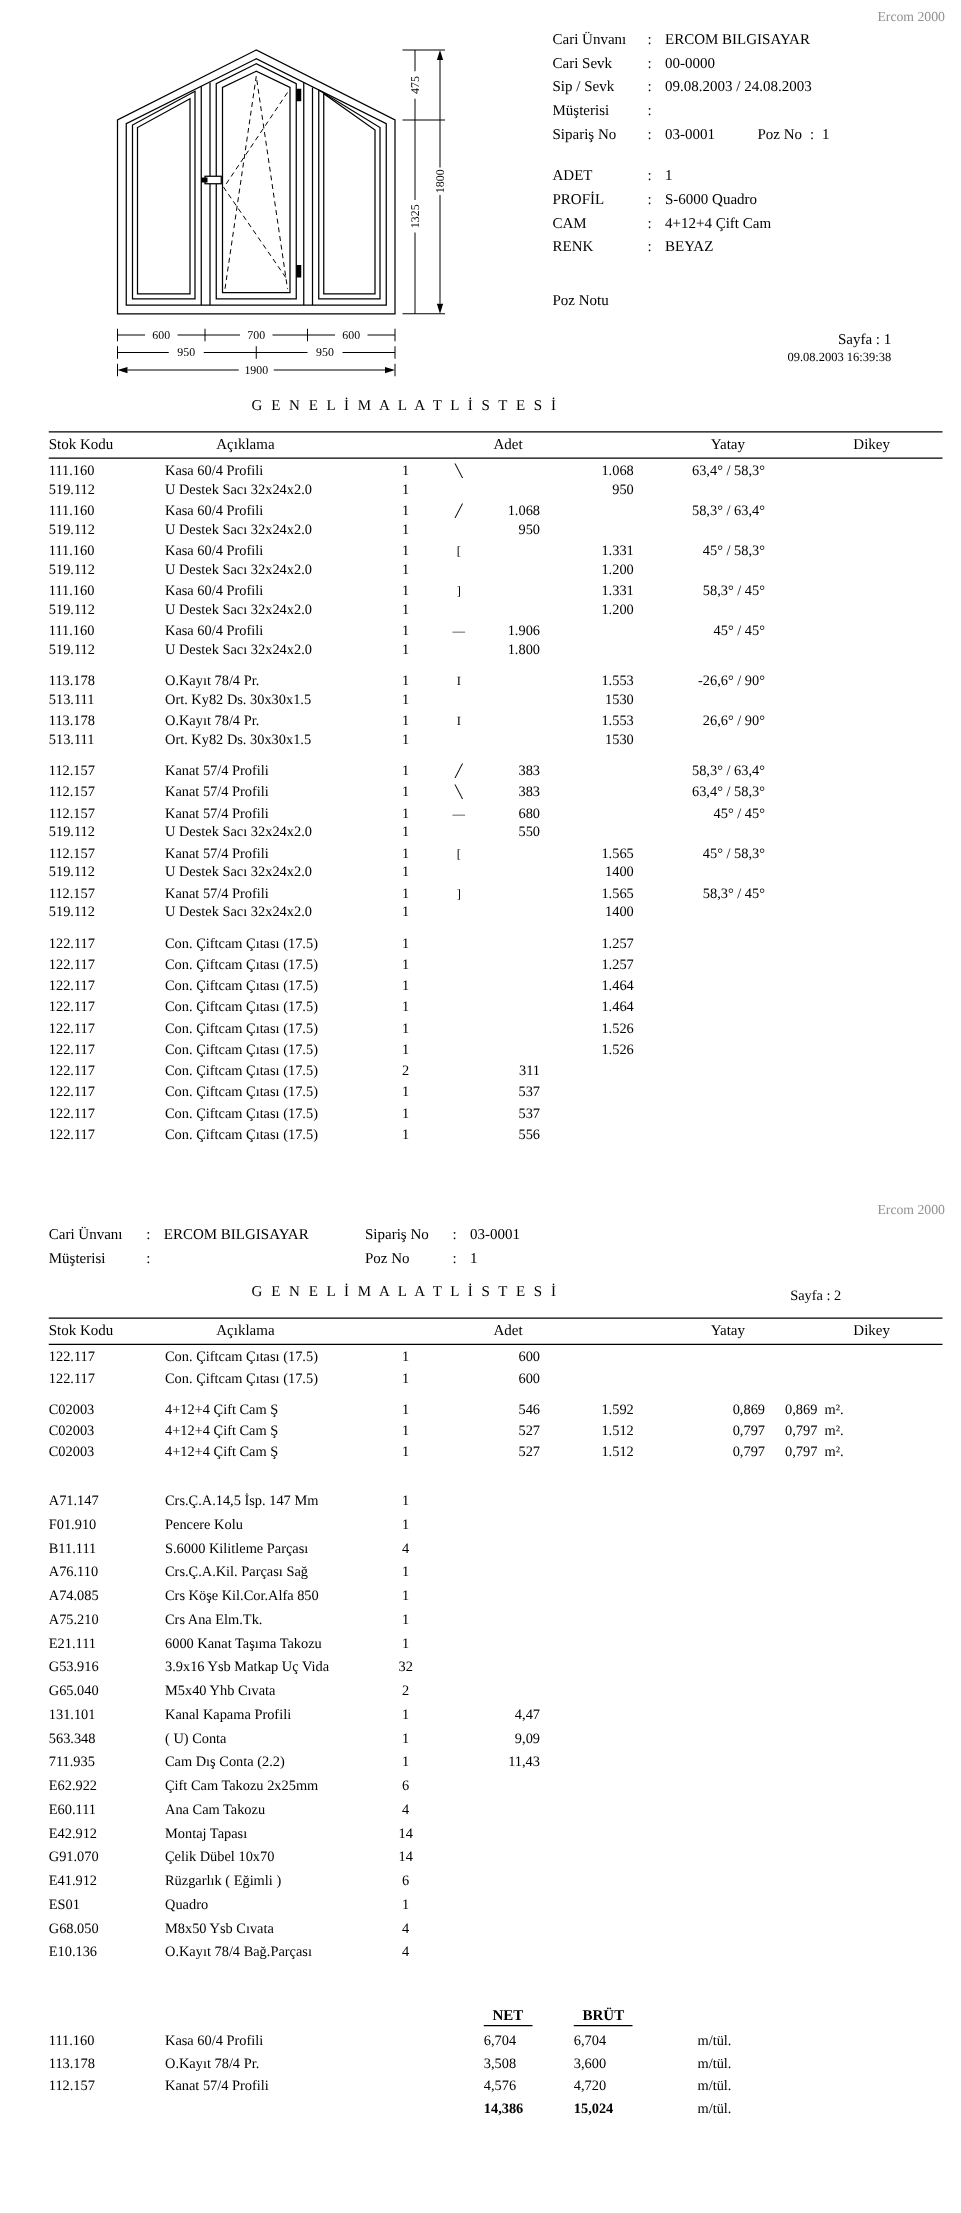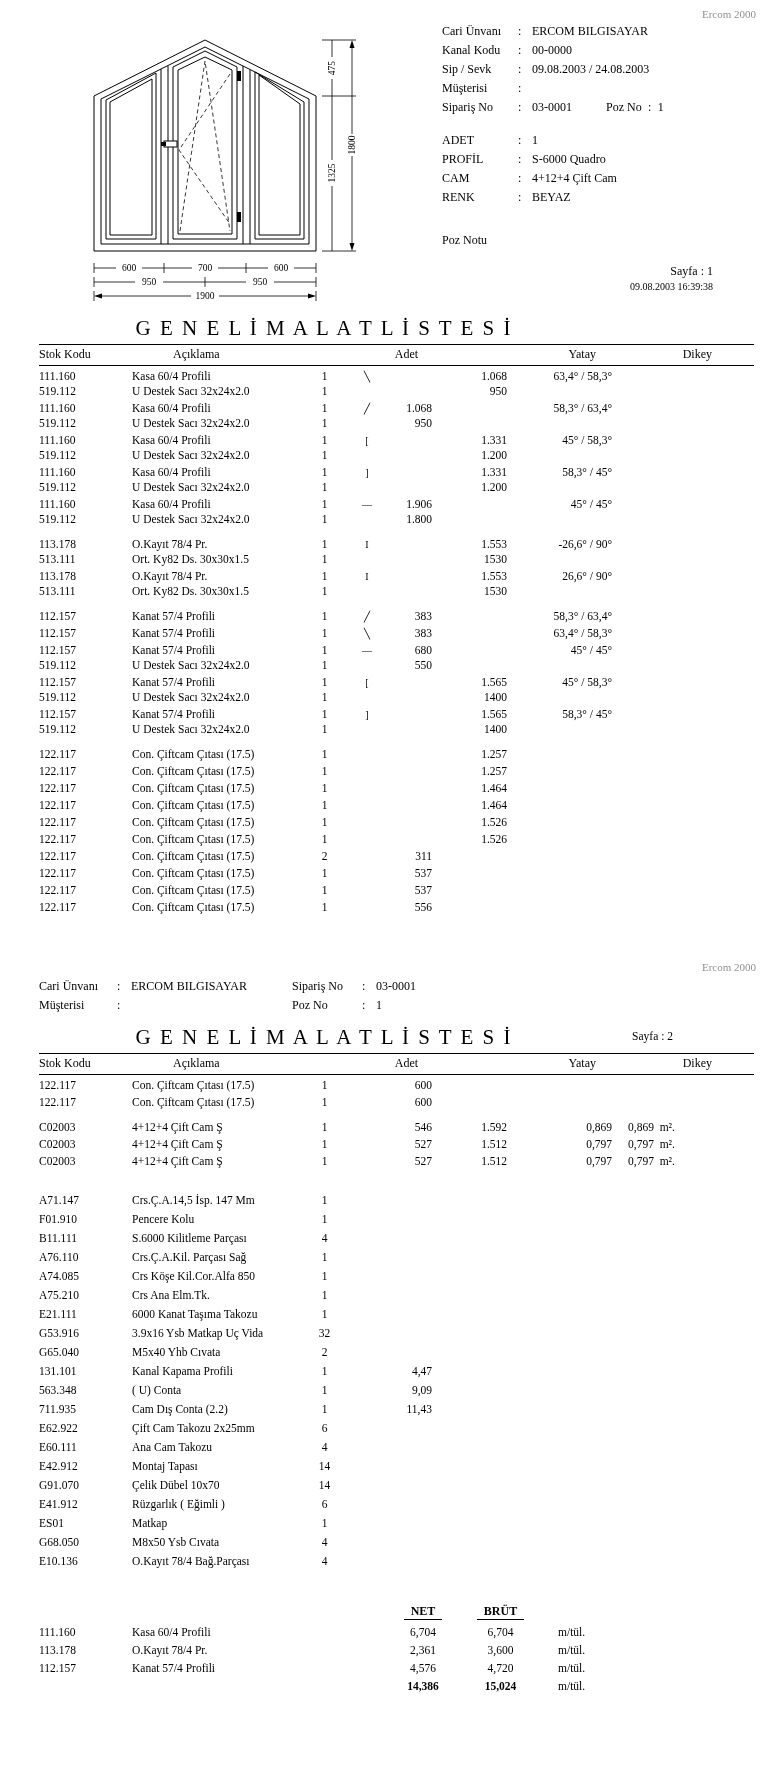--- a/index.html
+++ b/index.html
@@ -14,33 +14,33 @@
   .ilabel{width:76px;flex:none;}
   .icolon{width:14px;flex:none;}
   .ivalue{white-space:pre;}
   .pozno{margin-left:34px;display:flex;}
   .blk2{margin-top:14px;}
   .poznotu{margin-top:24px;}
   .sayfa-block{margin-top:16px;text-align:right;padding-right:58px;}
   .sayfa-line{font-size:12px;}
   .datetime{font-size:10px;margin-top:2px;}
   .title-row{position:relative;margin-top:8px;height:24px;}
-  .gtitle{width:624px;text-align:center;font-size:21px;letter-spacing:2px;}
+  .gtitle{width:624px;text-align:center;font-size:12px;letter-spacing:2px;}
   .sayfa2{position:absolute;right:108px;top:5px;font-size:11.5px;letter-spacing:0;}
   .tbl{margin:4px 27px 0 27px;}
   .thead,.trow{display:grid;grid-template-columns:93px 170px 45px 40px 45px 75px 105px 1fr;}
   .thead{border-top:1px solid #000;border-bottom:1px solid #000;padding:2px 0 3px;font-size:12px;margin-bottom:3px;gap:41px;}
   .trow{line-height:15px;}
   .sp-g{margin-top:2px;} .sp-G{margin-top:10px;} .sp-h{margin-top:4px;} .sp-H{margin-top:24px;}
   .h-adet{text-align:center;} .h-yatay,.h-dikey{text-align:right;} .h-kacisi{text-align:center;}
   .c-adet{text-align:center;} .c-shape{text-align:center;font-size:10px;line-height:15px;}
   .c-yatay,.c-dikey,.c-kacisi{text-align:right;} .c-extra{padding-left:16px;white-space:pre;}
   .summary{margin:34px 27px 0 27px;}
   .srow{display:grid;grid-template-columns:93px 255px 72px 83px 1fr;line-height:16px;margin-top:2px;}
-  .s-net,.s-brut{text-align:center;} .s-unit{padding-left:16px;}
+  .s-net,.s-brut{text-align:left;} .s-unit{padding-left:16px;}
   .sum-head{margin-bottom:4px;}
   .ulab{display:inline-block;font-weight:bold;border-bottom:1.5px solid #000;padding:0 7px;font-size:12px;}
   .total .s-net,.total .s-brut{font-weight:bold;}
   .p2head{display:flex;padding:0 27px;margin-top:6px;font-size:12px;}
   .p2c1{width:253px;flex:none;}
   .p2c2{flex:1;}
   .p2row{display:flex;height:19px;}
   .p2l1{width:78px;flex:none;} .p2l2{width:70px;flex:none;}
   svg text{font-family:"Liberation Serif",serif;}
 </style>
@@ -109,21 +109,21 @@
       </svg>
     </div>
 
     <div class="info">
       <div class="irow">
         <span class="ilabel">Cari Ünvanı</span>
         <span class="icolon">:</span>
         <span class="ivalue">ERCOM BILGISAYAR</span>
       </div>
       <div class="irow">
-        <span class="ilabel">Kanal Kodu</span>
+        <span class="ilabel">Cari Sevk</span>
         <span class="icolon">:</span>
         <span class="ivalue">00-0000</span>
       </div>
       <div class="irow">
         <span class="ilabel">Sip / Sevk</span>
         <span class="icolon">:</span>
         <span class="ivalue">09.08.2003 / 24.08.2003</span>
       </div>
       <div class="irow">
         <span class="ilabel">Müşterisi</span>
@@ -773,21 +773,21 @@
           <span class="c-desc">Rüzgarlık ( Eğimli )</span>
           <span class="c-adet">6</span>
           <span class="c-shape"></span>
           <span class="c-yatay"></span>
           <span class="c-dikey"></span>
           <span class="c-kacisi"></span>
           <span class="c-extra"></span>
         </div>
         <div class="trow sp-h">
           <span class="c-code">ES01</span>
-          <span class="c-desc">Matkap</span>
+          <span class="c-desc">Quadro</span>
           <span class="c-adet">1</span>
           <span class="c-shape"></span>
           <span class="c-yatay"></span>
           <span class="c-dikey"></span>
           <span class="c-kacisi"></span>
           <span class="c-extra"></span>
         </div>
         <div class="trow sp-h">
           <span class="c-code">G68.050</span>
           <span class="c-desc">M8x50 Ysb Cıvata</span>
@@ -823,21 +823,21 @@
         <div class="srow">
           <span class="s-code">111.160</span>
           <span class="s-desc">Kasa 60/4 Profili</span>
           <span class="s-net">6,704</span>
           <span class="s-brut">6,704</span>
           <span class="s-unit">m/tül.</span>
         </div>
         <div class="srow sp-g">
           <span class="s-code">113.178</span>
           <span class="s-desc">O.Kayıt 78/4 Pr.</span>
-          <span class="s-net">2,361</span>
+          <span class="s-net">3,508</span>
           <span class="s-brut">3,600</span>
           <span class="s-unit">m/tül.</span>
         </div>
         <div class="srow sp-g">
           <span class="s-code">112.157</span>
           <span class="s-desc">Kanat 57/4 Profili</span>
           <span class="s-net">4,576</span>
           <span class="s-brut">4,720</span>
           <span class="s-unit">m/tül.</span>
         </div>

